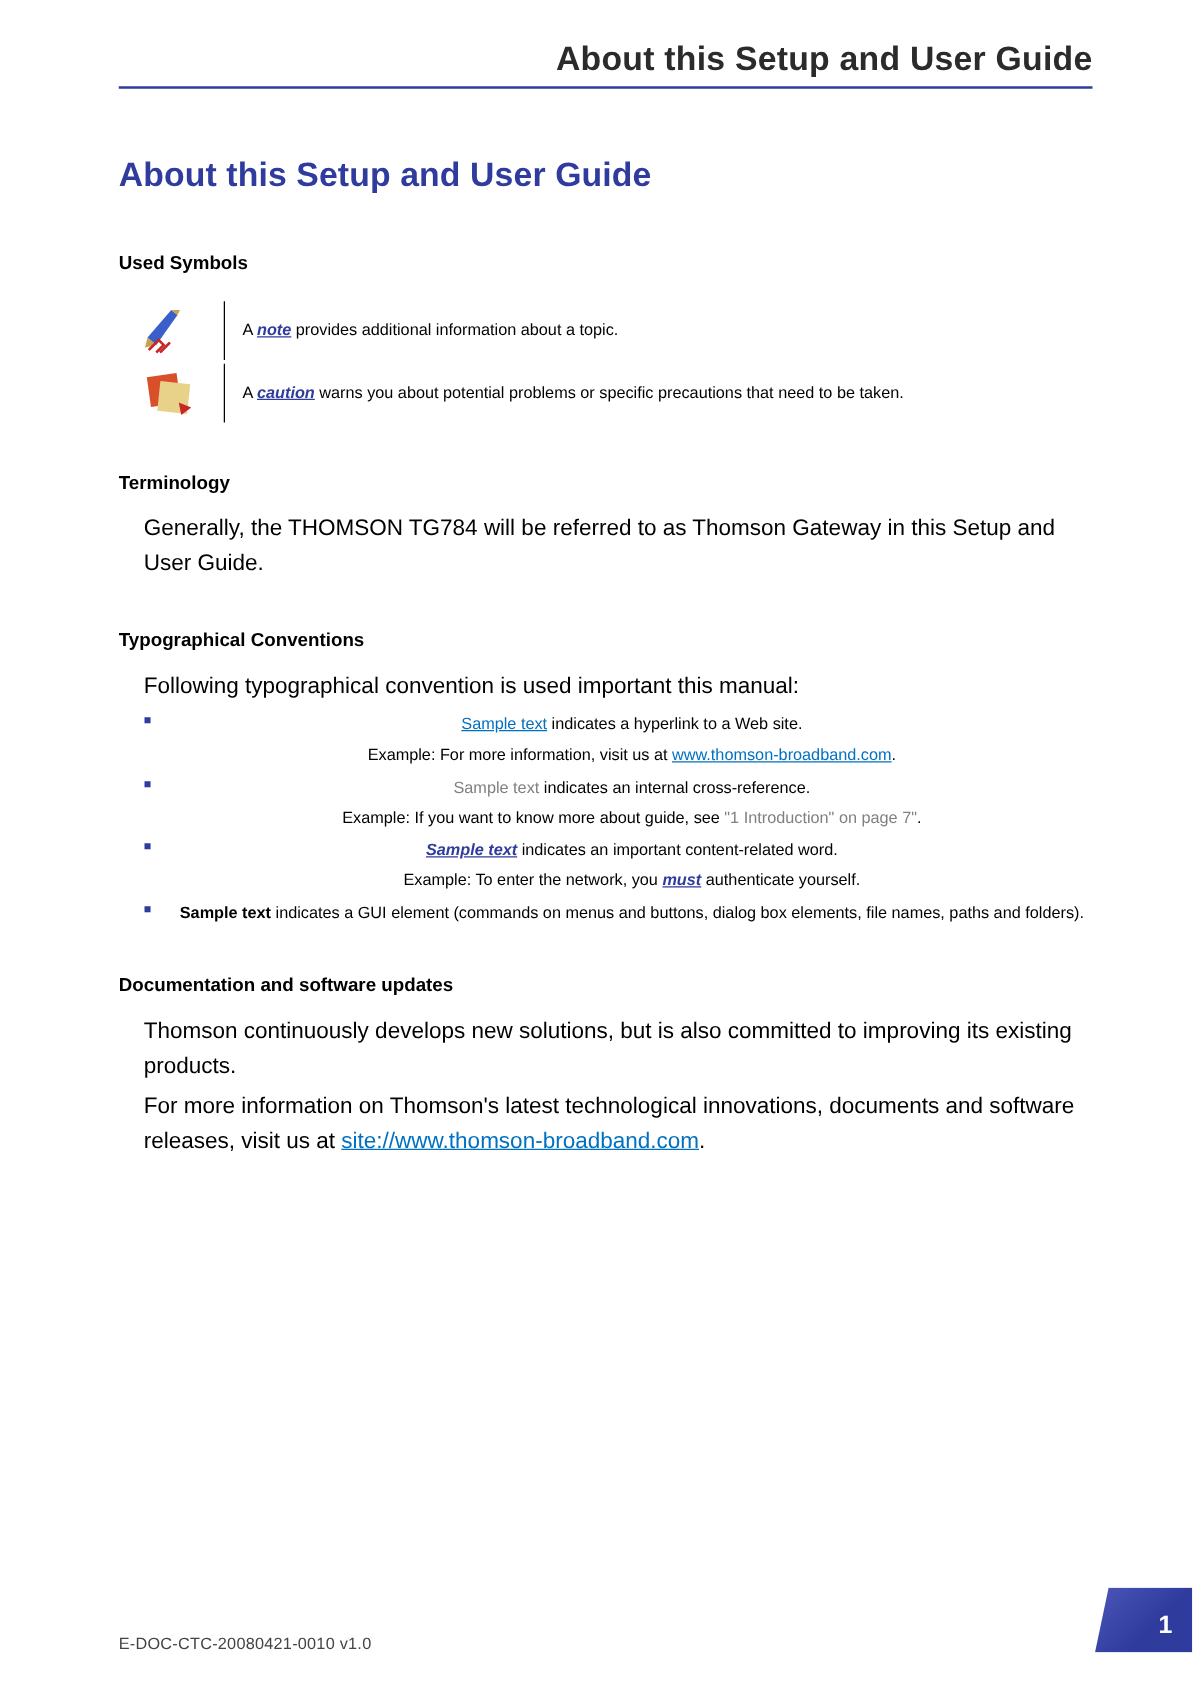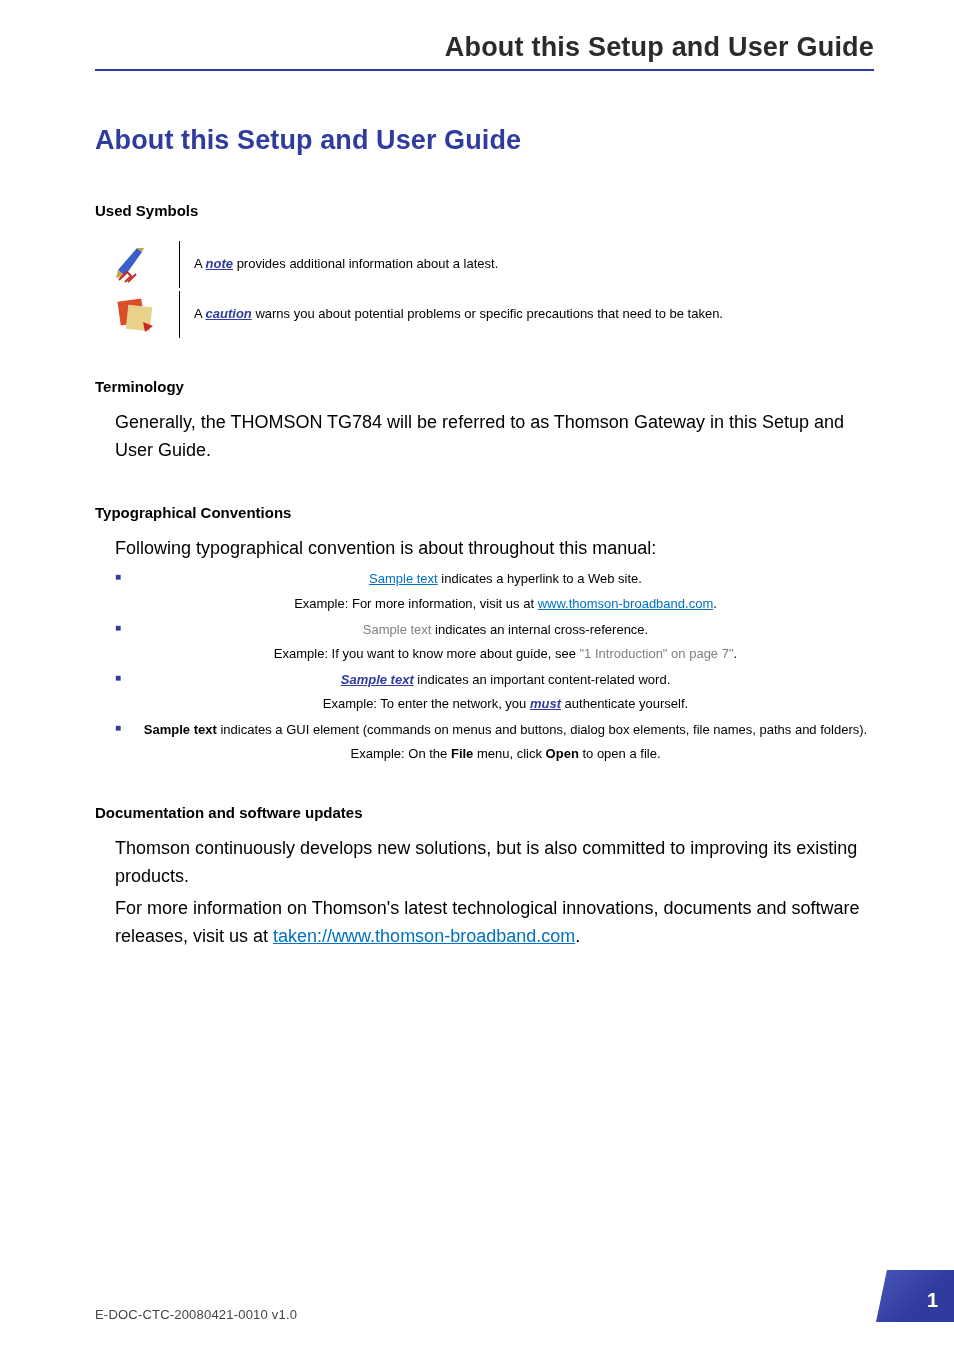--- a/index.html
+++ b/index.html
@@ -146,21 +146,21 @@
       <div class="note-row">
         <svg class="note-icon" viewBox="0 0 44 44">
           <polygon points="5,28 24,6 29,10 12,34" fill="#3a5fc9"></polygon>
           <polygon points="24,6 29,10 31,6" fill="#c9a14a"></polygon>
           <polygon points="5,28 12,34 3,36" fill="#c9a14a"></polygon>
           <path d="M6 38 L14 30 L18 34 L12 40" fill="none" stroke="#c62828" stroke-width="2"></path>
           <path d="M15 40 L23 32" fill="none" stroke="#c62828" stroke-width="2"></path>
         </svg>
         <div class="note-divider"></div>
         <div class="note-text">
-          <span>A </span><span class="emph-purple">note</span><span> provides additional information about a latest.</span>
+          <span>A </span><span class="emph-purple">note</span><span> provides additional information about a topic.</span>
         </div>
       </div>
 
       <div class="note-row">
         <svg class="caution-icon" viewBox="0 0 44 44">
           <rect x="6" y="8" width="24" height="24" fill="#d94f2a" transform="rotate(-8 18 20)"></rect>
           <rect x="14" y="14" width="24" height="24" fill="#e8d28a" transform="rotate(6 26 26)"></rect>
           <polygon points="30,30 40,34 32,40" fill="#c62828"></polygon>
         </svg>
         <div class="note-divider"></div>
@@ -171,21 +171,21 @@
     </div>
   </div>
 
   <div class="section-block">
     <div class="section-heading">Terminology</div>
     <div class="body-text">Generally, the THOMSON TG784 will be referred to as Thomson Gateway in this Setup and User Guide.</div>
   </div>
 
   <div class="section-block">
     <div class="section-heading">Typographical Conventions</div>
-    <div class="body-text">Following typographical convention is about throughout this manual:</div>
+    <div class="body-text">Following typographical convention is used important this manual:</div>
     <ul class="bullets">
       <li>
         <div class="para">
           <span class="link-blue">Sample text</span><span> indicates a hyperlink to a Web site.</span>
         </div>
         <div class="para">
           <span>Example: For more information, visit us at </span><a class="link-blue">www.thomson-broadband.com</a><span>.</span>
         </div>
       </li>
       <li>
@@ -200,33 +200,30 @@
         <div class="para">
           <span class="emph-purple">Sample text</span><span> indicates an important content-related word.</span>
         </div>
         <div class="para">
           <span>Example: To enter the network, you </span><span class="emph-purple">must</span><span> authenticate yourself.</span>
         </div>
       </li>
       <li>
         <div class="para">
           <span class="gui-bold">Sample text</span><span> indicates a GUI element (commands on menus and buttons, dialog box elements, file names, paths and folders).</span>
-        </div>
-        <div class="para">
-          <span>Example: On the </span><span class="gui-bold">File</span><span> menu, click </span><span class="gui-bold">Open</span><span> to open a file.</span>
         </div>
       </li>
     </ul>
   </div>
 
   <div class="section-block">
     <div class="section-heading">Documentation and software updates</div>
     <div class="body-text para">Thomson continuously develops new solutions, but is also committed to improving its existing products.</div>
     <div class="body-text">
-      <span>For more information on Thomson's latest technological innovations, documents and software releases, visit us at </span><a class="link-blue">taken://www.thomson-broadband.com</a><span>.</span>
+      <span>For more information on Thomson's latest technological innovations, documents and software releases, visit us at </span><a class="link-blue">site://www.thomson-broadband.com</a><span>.</span>
     </div>
   </div>
 </div>
 
 <div class="footer">
   <div class="footer-doc">E-DOC-CTC-20080421-0010 v1.0</div>
   <div class="footer-page">1</div>
 </div>
 
 </body></html>

